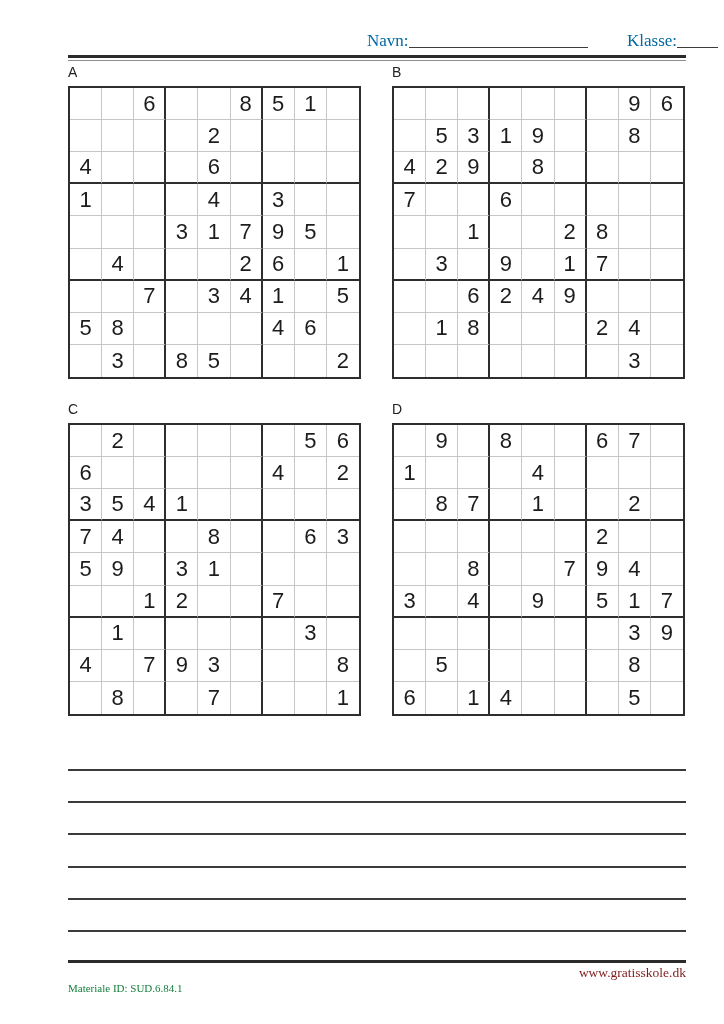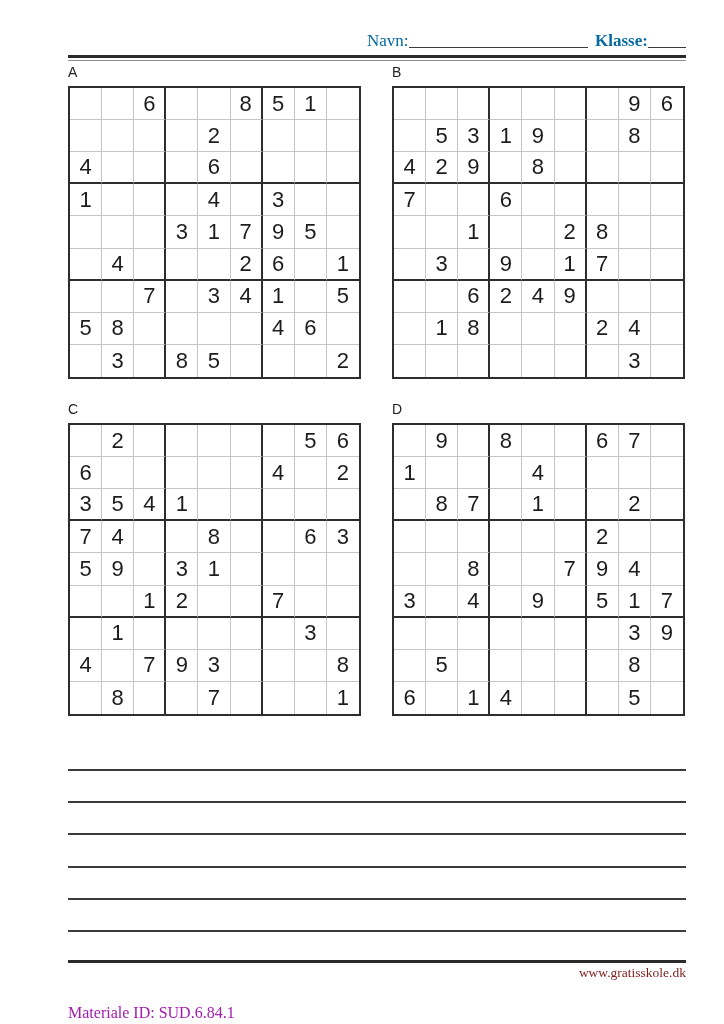--- a/index.html
+++ b/index.html
@@ -12,21 +12,21 @@
     color: #111;
     overflow: hidden;
   }
   
   .hdr-title {
     position: absolute; left: 68px; top: 31px;
     font-size: 17px; color: #151515;
   }
   .hdr-field { position: absolute; top: 31px; display: flex; font-size: 17px; color: #0369a1; }
   .hdr-navn { left: 367px; width: 221px; }
-  .hdr-klasse { left: 595px; width: 91px; font-weight: bold; }
+  .hdr-klasse { left: 627px; width: 91px; }
   .fill-line { flex: 1; border-bottom: 1.5px solid #3c3c3c; margin-bottom: 3px; }
   .rule-thick { position: absolute; left: 68px; width: 618px; height: 3px; background: #2b2b2b; }
   .rule-thin  { position: absolute; left: 68px; width: 618px; height: 1px; background: #8f8f8f; }
   .hdr-rule-thick { top: 55px; }
   .hdr-rule-thin  { top: 60px; }
   
   .grid-label {
     position: absolute;
     font-family: "Liberation Sans", sans-serif;
     font-size: 14px; color: #222;
@@ -62,22 +62,22 @@
   .lab-c { left: 68px;  top: 401px; }
   .lab-d { left: 392px; top: 401px; }
   
   .write-line {
     position: absolute; left: 68px; width: 618px; height: 2px;
     background: #3b3b3b;
   }
   
   .ftr-rule { top: 960px; }
   .ftr-left {
-    position: absolute; left: 68px; top: 1004px;
-    font-size: 16px; color: #a21caf;
+    position: absolute; left: 68px; top: 982px;
+    font-size: 11px; color: #15803d;
   }
   .ftr-right {
     position: absolute; right: 38px; top: 965px;
     font-size: 13.5px; color: #7f1d1d;
   }
 </style>
 </head>
 <body>
 
 <div class="page">

